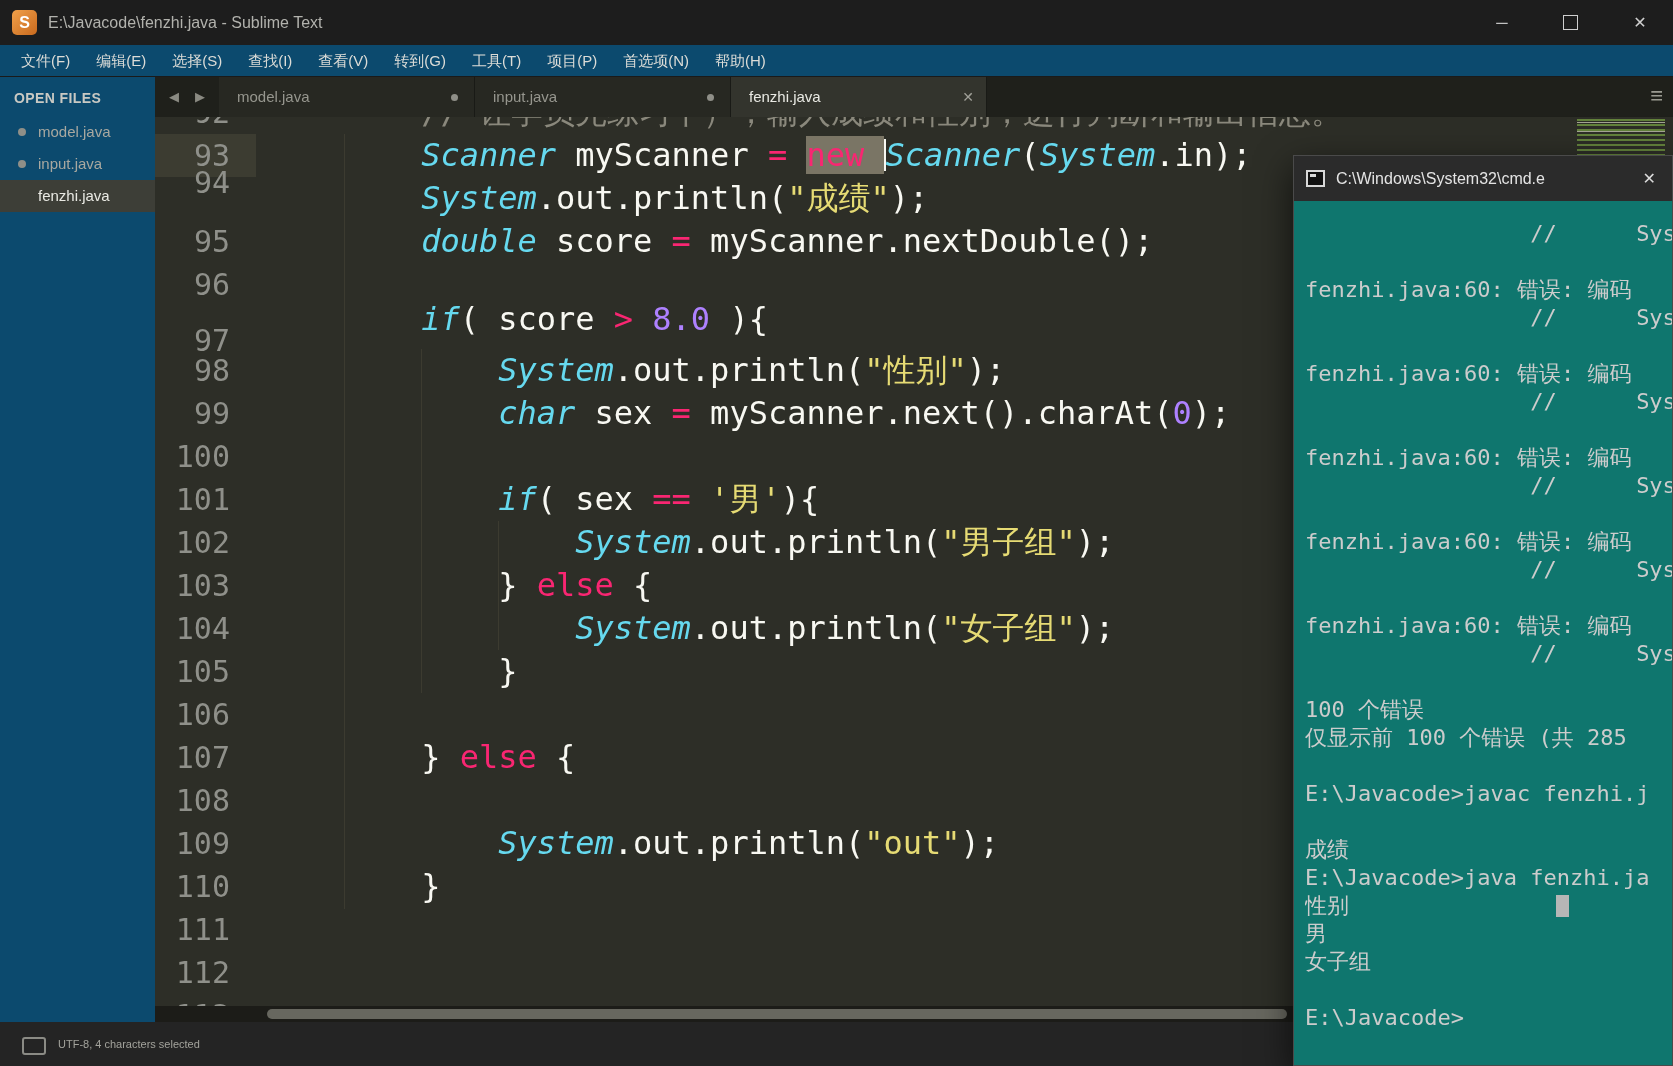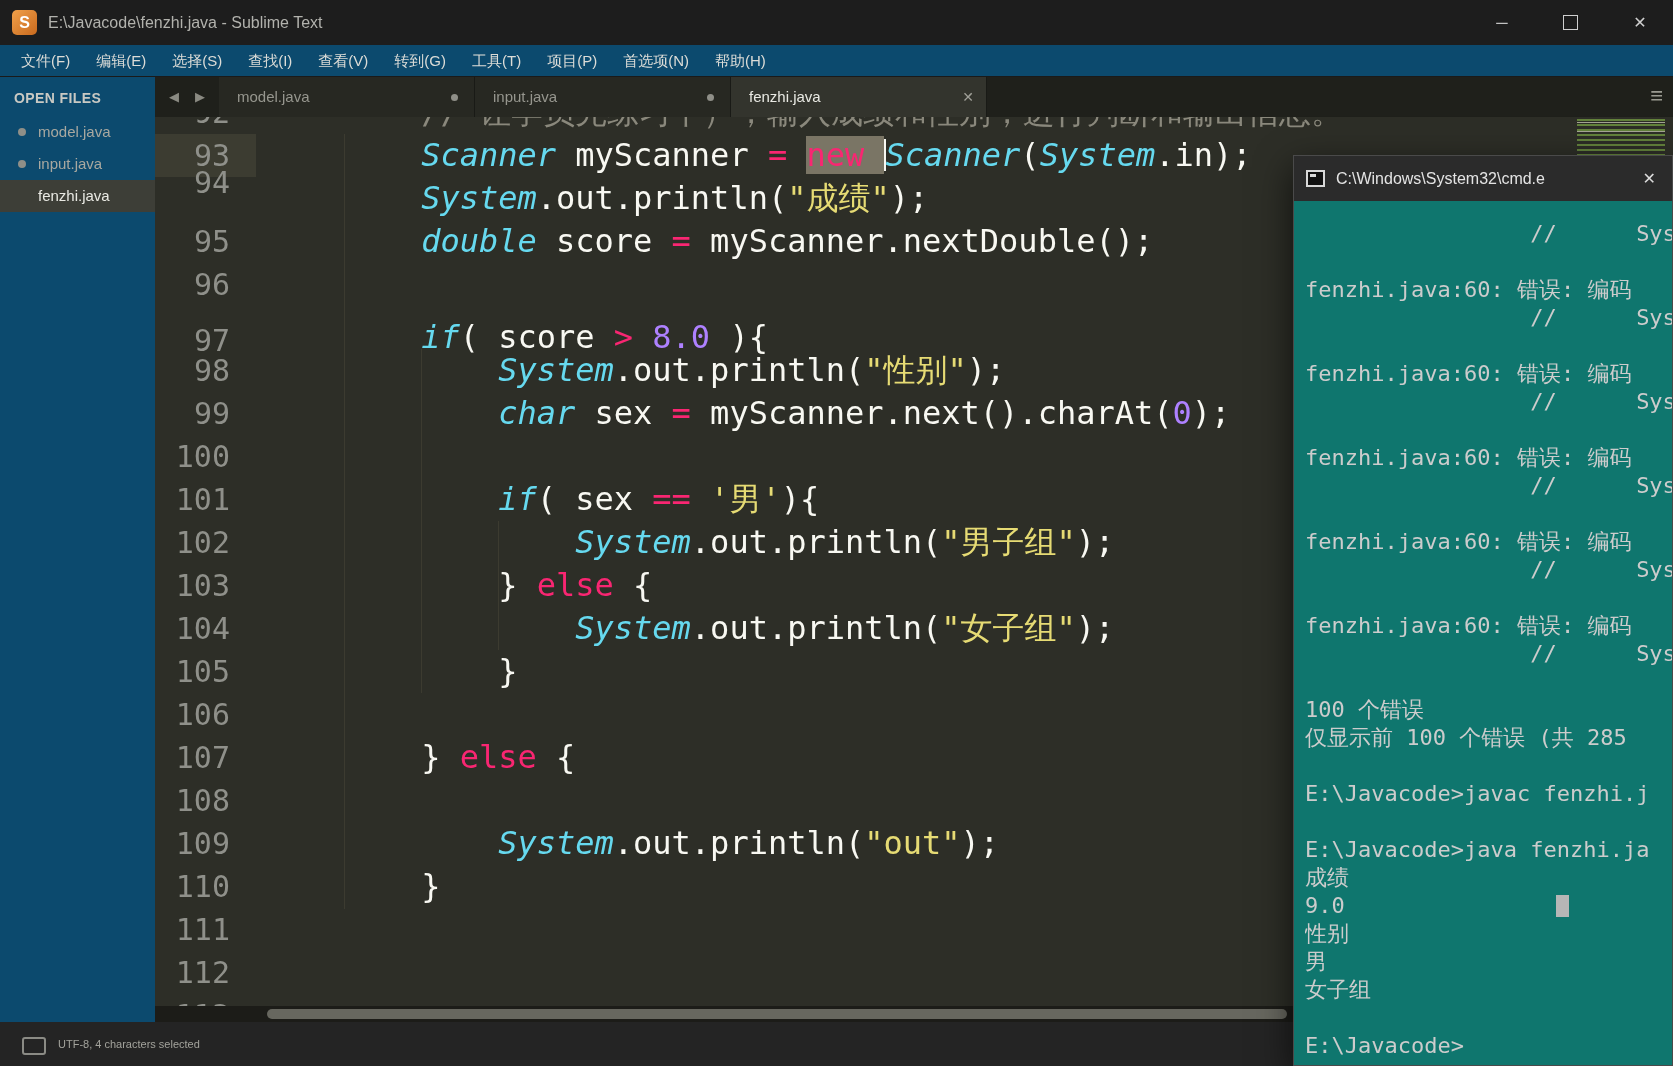--- a/index.html
+++ b/index.html
@@ -167,21 +167,21 @@
         <div class="gutter-cell" style="top: 791px;">111</div>
         <div class="gutter-cell" style="top: 834px;">112</div>
         <div class="gutter-cell" style="top: 877px;">113</div>
       </div>
     <div id="code">
         <div class="code-row" style="top: -26px;"><span class="tok cm">        // 让学员先练习下），输入成绩和性别，进行判断和输出信息。</span></div>
         <div class="code-row" style="top: 17px;"><span class="tok p">        </span><span class="tok t">Scanner</span><span class="tok p"> myScanner </span><span class="tok k">=</span><span class="tok p"> </span><span class="tok k sel">new</span><span class="tok p sel"> </span><span class="tok caret"></span><span class="tok t">Scanner</span><span class="tok p">(</span><span class="tok t">System</span><span class="tok p">.in);</span></div>
         <div class="code-row" style="top: 60px;"><span class="tok p">        </span><span class="tok t">System</span><span class="tok p">.out.println(</span><span class="tok s">"成绩"</span><span class="tok p">);</span></div>
         <div class="code-row" style="top: 103px;"><span class="tok p">        </span><span class="tok t">double</span><span class="tok p"> score </span><span class="tok k">=</span><span class="tok p"> myScanner.nextDouble();</span></div>
         <div class="code-row" style="top: 146px;"></div>
-        <div class="code-row" style="top: 199px; text-align: center;"><span class="tok p">        </span><span class="tok t">if</span><span class="tok p">( score </span><span class="tok k">&gt;</span><span class="tok p"> </span><span class="tok n">8.0</span><span class="tok p"> ){</span></div>
+        <div class="code-row" style="top: 181px; text-align: center;"><span class="tok p">        </span><span class="tok t">if</span><span class="tok p">( score </span><span class="tok k">&gt;</span><span class="tok p"> </span><span class="tok n">8.0</span><span class="tok p"> ){</span></div>
         <div class="code-row" style="top: 232px;"><span class="tok p">            </span><span class="tok t">System</span><span class="tok p">.out.println(</span><span class="tok s">"性别"</span><span class="tok p">);</span></div>
         <div class="code-row" style="top: 275px;"><span class="tok p">            </span><span class="tok t">char</span><span class="tok p"> sex </span><span class="tok k">=</span><span class="tok p"> myScanner.next().charAt(</span><span class="tok n">0</span><span class="tok p">);</span></div>
         <div class="code-row" style="top: 318px;"></div>
         <div class="code-row" style="top: 361px;"><span class="tok p">            </span><span class="tok t">if</span><span class="tok p">( sex </span><span class="tok k">==</span><span class="tok p"> </span><span class="tok s">'男'</span><span class="tok p">){</span></div>
         <div class="code-row" style="top: 404px;"><span class="tok p">                </span><span class="tok t">System</span><span class="tok p">.out.println(</span><span class="tok s">"男子组"</span><span class="tok p">);</span></div>
         <div class="code-row" style="top: 447px;"><span class="tok p">            } </span><span class="tok k">else</span><span class="tok p"> {</span></div>
         <div class="code-row" style="top: 490px;"><span class="tok p">                </span><span class="tok t">System</span><span class="tok p">.out.println(</span><span class="tok s">"女子组"</span><span class="tok p">);</span></div>
         <div class="code-row" style="top: 533px;"><span class="tok p">            }</span></div>
         <div class="code-row" style="top: 576px;"></div>
         <div class="code-row" style="top: 619px;"><span class="tok p">        } </span><span class="tok k">else</span><span class="tok p"> {</span></div>
@@ -229,23 +229,22 @@
       <div class="cmd-line">                 //      Sys</div>
       <div class="cmd-line"></div>
       <div class="cmd-line">fenzhi.java:60: 错误: 编码</div>
       <div class="cmd-line">                 //      Sys</div>
       <div class="cmd-line"></div>
       <div class="cmd-line">100 个错误</div>
       <div class="cmd-line">仅显示前 100 个错误 (共 285</div>
       <div class="cmd-line"></div>
       <div class="cmd-line">E:\Javacode&gt;javac fenzhi.j</div>
       <div class="cmd-line"></div>
+      <div class="cmd-line">成绩</div>
       <div class="cmd-line">E:\Javacode&gt;java fenzhi.ja</div>
-      <div class="cmd-line">成绩</div>
-      <div class="cmd-line">9.0</div>
       <div class="cmd-line">性别</div>
       <div class="cmd-line">男</div>
       <div class="cmd-line">女子组</div>
       <div class="cmd-line"></div>
       <div class="cmd-line">E:\Javacode&gt;</div>
     </div>
   <div class="cmd-cursor"></div>
 </div>
 
 </body></html>

